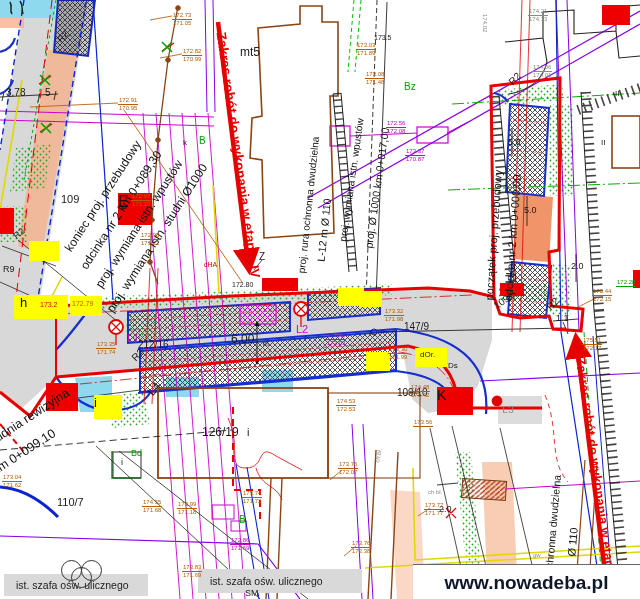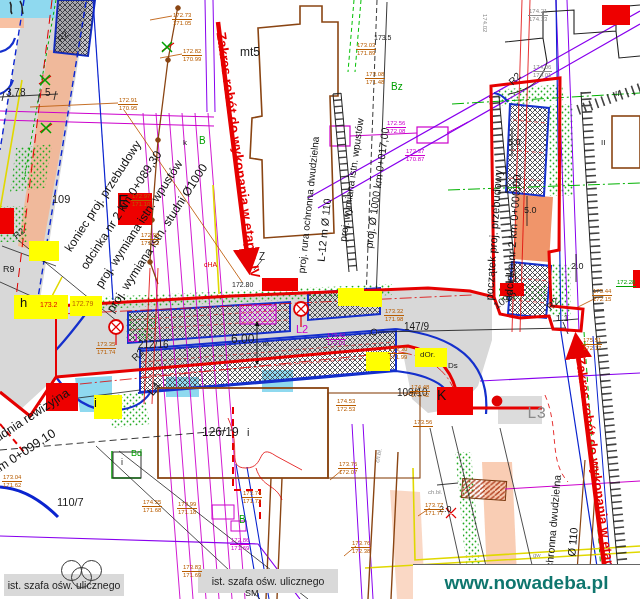--- a/index.html
+++ b/index.html
@@ -13,24 +13,24 @@
   .bk{color:#1a1a1a}.gy{color:#8a8a8a}.or{color:#b85c00}.mg{color:#cc00cc}
   .gn{color:#00a000}.rd{color:#e00000}
   .vtxt{position:absolute;white-space:nowrap;line-height:1;color:#111;z-index:3;}
   .ctr{transform-origin:center center;}
   .stage{position:absolute;white-space:nowrap;font-weight:bold;color:#e60000;z-index:5;line-height:1;}
   .chip{position:absolute;z-index:2;}
   .chip.red{background:#ee0000;}
   .chip.yel{background:#ffff00;}
   .chip span{display:block;color:#111;}
   .band{position:absolute;background:#d9d9d9;z-index:3;display:flex;align-items:center;
-        padding:0 0;font-size:10.5px;color:#222;white-space:nowrap;justify-content:center;}
+        padding:0 12px;font-size:10.5px;color:#222;white-space:nowrap;}
   #watermark{position:absolute;left:413px;top:564px;width:227px;height:35px;background:#ffffff;
         border-top:1px solid #666;z-index:6;display:flex;align-items:center;justify-content:center;}
-  #watermark a{color:#0f766e;font-weight:bold;font-size:19px;text-decoration:none;white-space:nowrap;}
+  #watermark a{color:#0f172a;font-weight:bold;font-size:19px;text-decoration:none;white-space:nowrap;}
   .circ{position:absolute;border:1.4px solid #333;border-radius:50%;width:19px;height:19px;z-index:4;background:transparent;}
   .boxletter{display:flex;align-items:center;justify-content:center;width:100%;height:100%;}
 </style>
 </head>
 <body>
 
 <div id="canvas">
 
 <svg id="bg" width="640" height="599" viewBox="0 0 640 599">
   <defs>
@@ -266,35 +266,35 @@
   <div class="circ" style="left:61px;top:560px;"></div>
   <div class="circ" style="left:81px;top:560px;"></div>
   <div class="circ" style="left:71px;top:567px;"></div>
 
   <div id="watermark">
     <a href="#">www.nowadeba.pl</a>
   </div>
 
 <div class="lbl bk" style="left: 240px; top: 46px; font-size: 12px;">mt5</div>
     <div class="lbl bk" style="left: 374px; top: 34px; font-size: 7px;">173.5</div>
-    <div class="lbl gn" style="left: 391px; top: 82px; font-size: 10px;">Bz</div>
+    <div class="lbl gn" style="left: 404px; top: 82px; font-size: 10px;">Bz</div>
     <div class="lbl gn" style="left: 199px; top: 136px; font-size: 10px;">B</div>
     <div class="lbl bk" style="left: 183px; top: 139px; font-size: 8px;">k</div>
-    <div class="lbl bk" style="left: 52px; top: 194px; font-size: 11px;">109</div>
+    <div class="lbl bk" style="left: 61px; top: 194px; font-size: 11px;">109</div>
     <div class="lbl bk" style="left: 259px; top: 252px; font-size: 10px;">Z</div>
     <div class="lbl bk" style="left: 56px; top: 38px; font-size: 9px; transform: rotate(-45deg);">R2</div>
     <div class="lbl bk" style="left: 12px; top: 234px; font-size: 9px; transform: rotate(-40deg);">R2</div>
     <div class="lbl bk" style="left: 3px; top: 265px; font-size: 9px;">R9</div>
     <div class="lbl bk" style="left: 507px; top: 80px; font-size: 10px; transform: rotate(-45deg);">R2</div>
     <div class="lbl bk" style="left: 545px; top: 305px; font-size: 10px; transform: rotate(-45deg);">R2</div>
     <div class="lbl bk" style="left: 130px; top: 356px; font-size: 10px; transform: rotate(-45deg);">R2</div>
     <div class="lbl bk" style="left: 145px; top: 390px; font-size: 12px; transform: rotate(-50deg);">L4</div>
     <div class="lbl mg" style="left: 127px; top: 333px; font-size: 11px;">L1</div>
     <div class="lbl mg" style="left: 296px; top: 324px; font-size: 11px;">L2</div>
-    <div class="lbl gy" style="left: 527px; top: 406px; font-size: 16px; font-family: Liberation Mono, monospace;">L3</div>
+    <div class="lbl gy" style="left: 502px; top: 406px; font-size: 10px; font-family: Liberation Mono, monospace;">L3</div>
     <div class="lbl bk" style="left: 138px; top: 340px; font-size: 10px;">212/16</div>
     <div class="lbl bk" style="left: 202px; top: 426px; font-size: 12px;">126/19</div>
     <div class="lbl bk" style="left: 247px; top: 427px; font-size: 11px;">i</div>
     <div class="lbl bk" style="left: 57px; top: 497px; font-size: 11px;">110/7</div>
     <div class="lbl bk" style="left: 404px; top: 322px; font-size: 10px;">147/9</div>
     <div class="lbl bk" style="left: 397px; top: 388px; font-size: 10px;">109/10</div>
     <div class="lbl bk" style="left: 492px; top: 303px; font-size: 10px; transform: rotate(-35deg);">109/5</div>
     <div class="lbl bk" style="left: 231px; top: 333px; font-size: 12px;">6.00</div>
     <div class="lbl bk" style="left: 263px; top: 340px; font-size: 7px;">m</div>
     <div class="lbl bk" style="left: 6px; top: 88px; font-size: 10px;">3.78</div>

